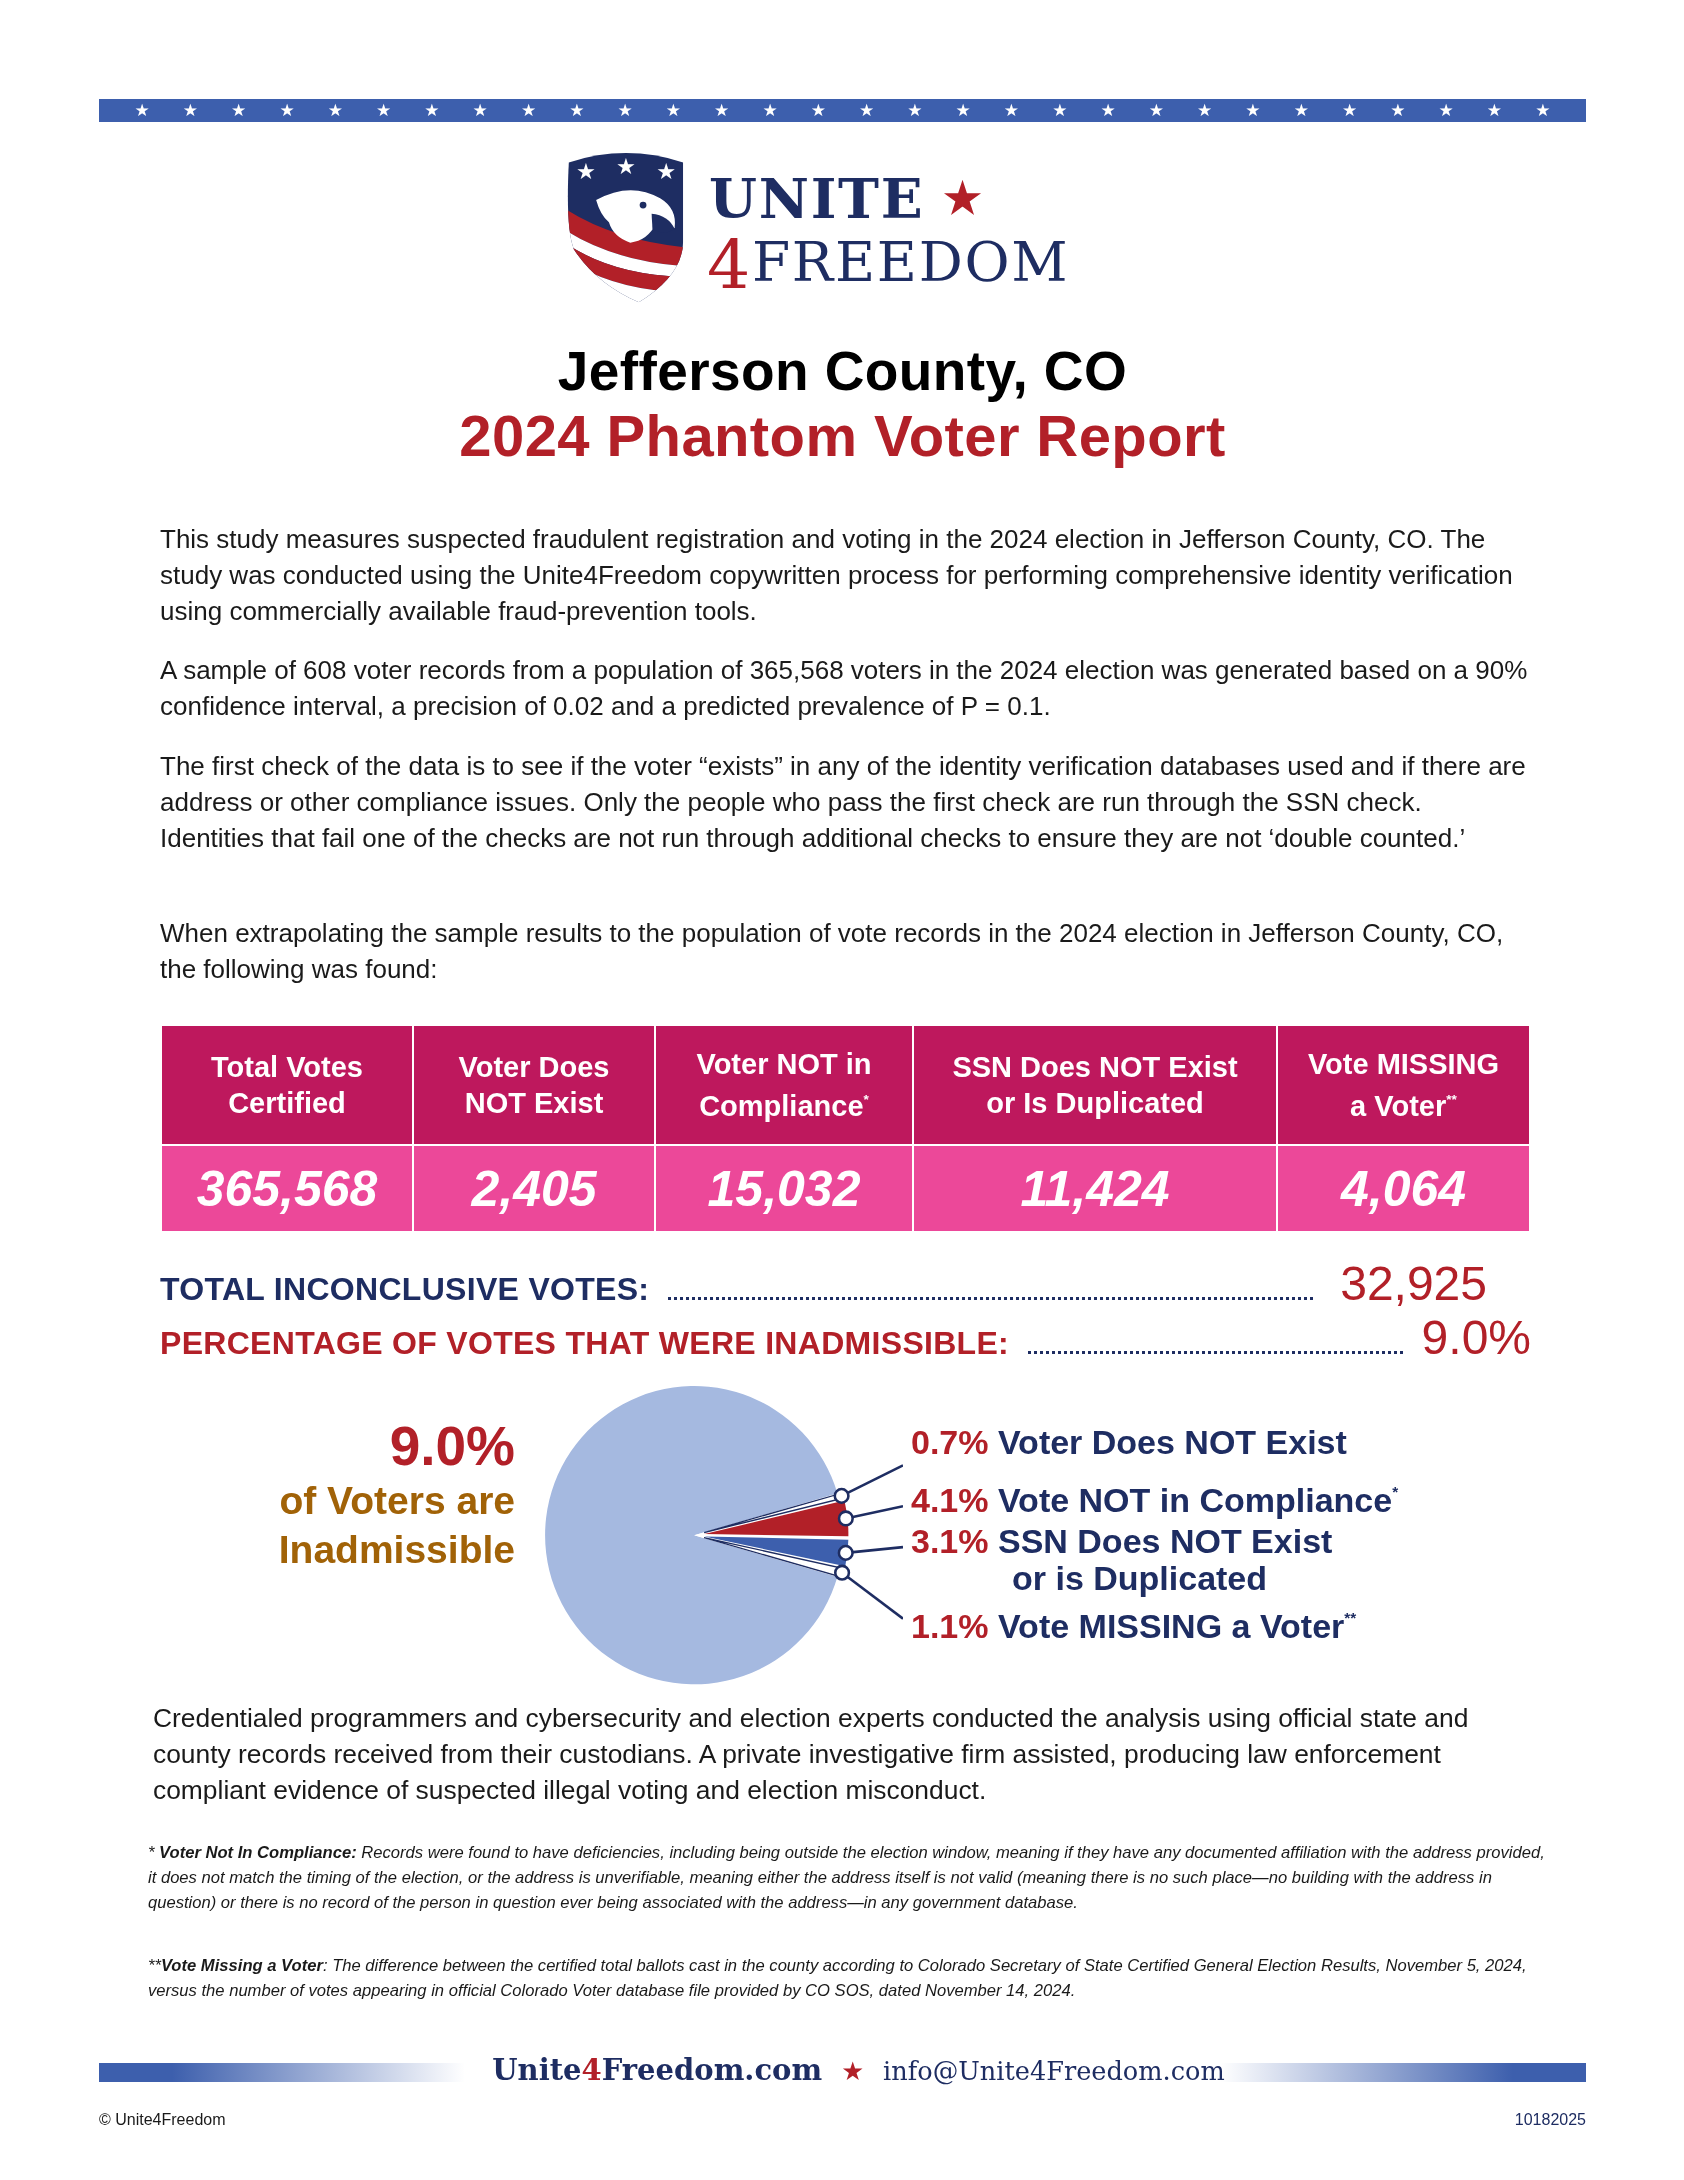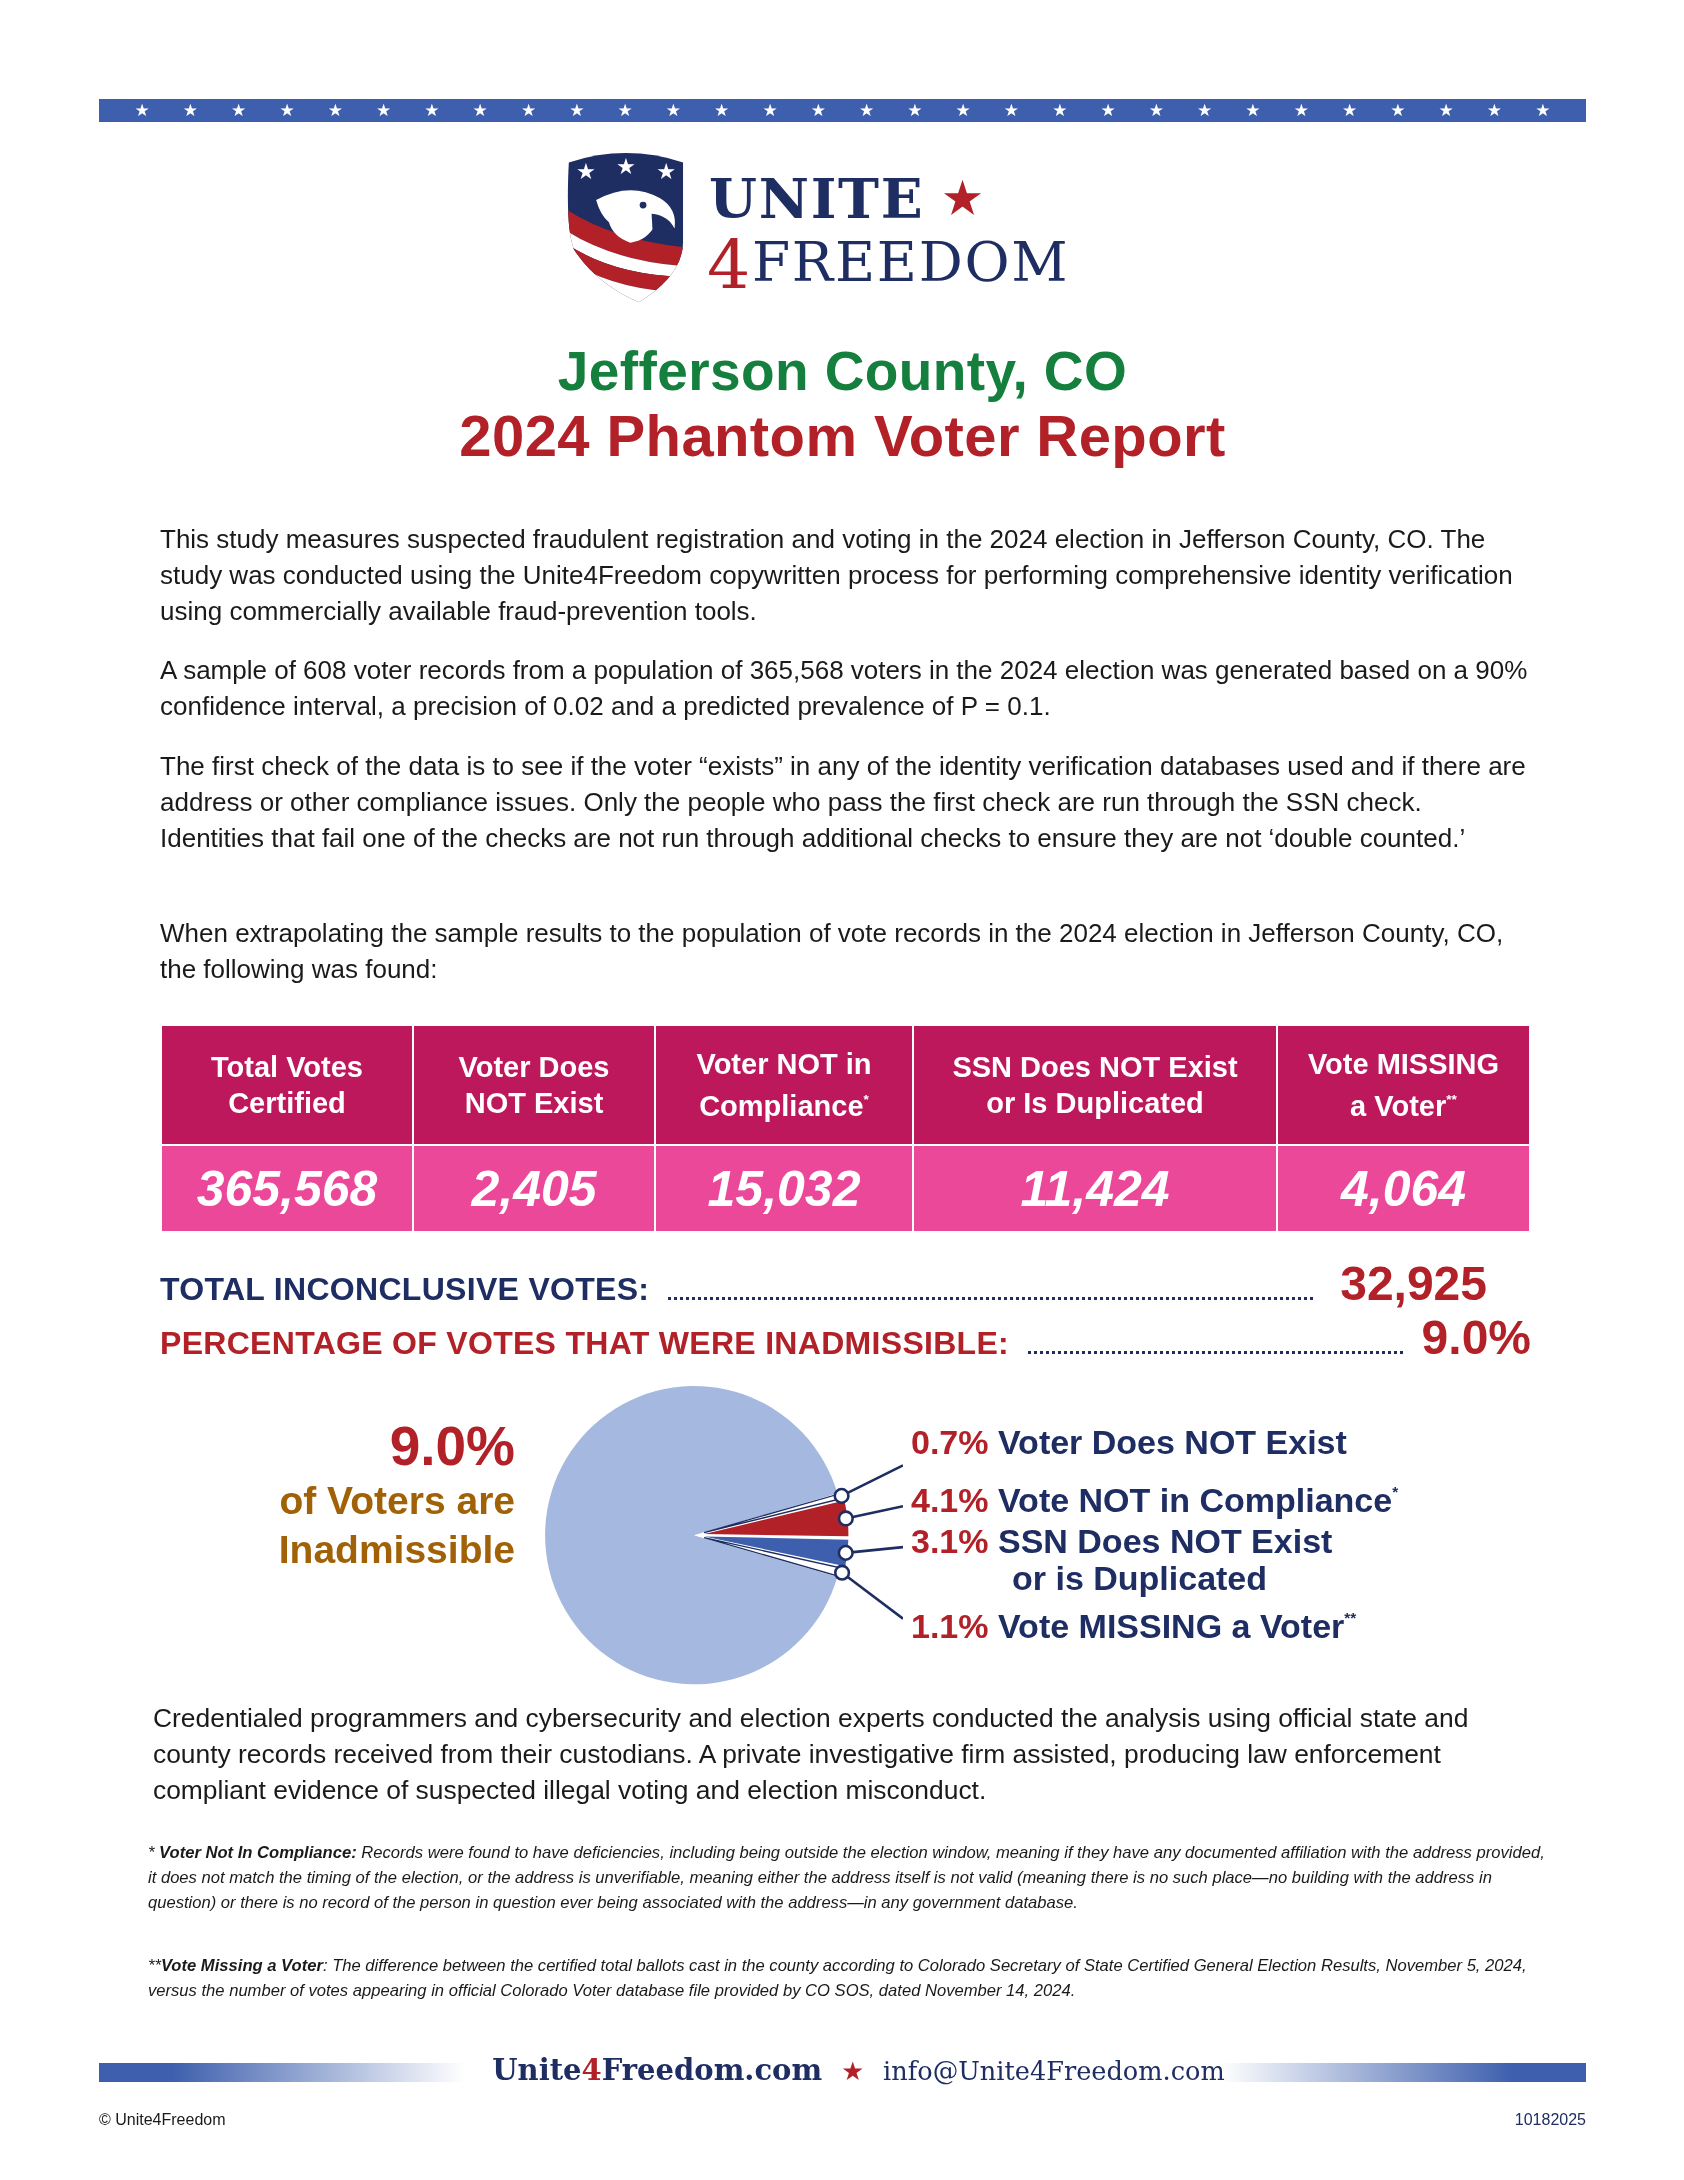--- a/index.html
+++ b/index.html
@@ -5,40 +5,40 @@
   html, body { margin:0; padding:0; background:#ffffff; }
   body { width:1685px; height:2181px; position:relative; overflow:hidden; font-family:"Liberation Sans", sans-serif; color:#1a1a1a; }
   .abs { position:absolute; }
   .star-band { left:99px; top:99px; width:1487px; height:23px; background:#3d5fad; display:flex; justify-content:space-around; align-items:center; color:#fff; font-size:17px; line-height:23px; padding:0 19px; box-sizing:border-box; }
   .star-band span { display:inline-block; }
   .logo { left:562px; top:147px; width:562px; height:158px; }
   .logo-unite { position:absolute; left:147px; top:19px; font-size:55px; letter-spacing:1.7px; font-weight:bold; white-space:nowrap; }
   .logo-star { color:#b22028; font-size:43px; margin-left:19px; vertical-align:5.1px; }
   .logo-freedom { position:absolute; left:145px; top:78px; font-size:55px; letter-spacing:1.7px; font-weight:normal; white-space:nowrap; }
   .logo-4 { color:#b22028; font-size:68px; vertical-align:-6.8px; }
-  .title1 { left:0; width:1685px; top:339px; text-align:center; font-size:55px; font-weight:bold; color:#15803d; letter-spacing:0.4px; }
+  .title1 { left:0; width:1685px; top:339px; text-align:center; font-size:55px; font-weight:bold; color:#000000; letter-spacing:0.4px; }
   .title2 { left:0; width:1685px; top:402px; text-align:center; font-size:58px; font-weight:bold; color:#b22028; letter-spacing:0.4px; }
   .para { left:160px; width:1371px; font-size:26px; line-height:36px; color:#1a1a1a; }
   .p1 { top:521px; }
   .p2 { top:652px; }
   .p3 { top:748px; }
   .p4 { top:915px; }
   .stat-table { left:160px; top:1024px; width:1371px; border-collapse:collapse; }
   .stat-table td { border:2.6px solid #ffffff; text-align:center; padding:0; }
   .stat-table .hdr td { background:#be185d; color:#fff; font-size:29px; font-weight:bold; line-height:36px; height:118px; }
   .stat-table .val td { background:#ec4899; color:#fff; font-size:50px; font-weight:bold; height:85px;font-style:italic; }
   .stat-table sup { font-size:13.6px; vertical-align:12px; }
   .tot-row { left:160px; width:1371px; display:flex; align-items:baseline; white-space:nowrap; }
   .tot1 { top:1256px; }
   .tot2 { top:1310px; }
   .tot-label { font-weight:bold; font-size:32px; letter-spacing:0.3px; }
   .tot1 .tot-label { color:#1e2d62; }
   .tot2 .tot-label { color:#b22028; }
   .dots { flex:1; border-bottom:3.4px dotted #1e2d62; margin:0 19px 6.8px 19px; height:0.9px; }
-  .tot-value { font-weight:bold; color:#b22028; font-size:48px; }
+  .tot-value { font-weight:normal; color:#b22028; font-size:48px; }
   .tot1 .dots { margin-right:27px; }
   .tot1 .tot-value { margin-right:44px; }
   .pie-left { left:204px; width:311px; top:1416px; text-align:right; }
   .pie-left .big { font-size:55px; font-weight:bold; color:#b22028; line-height:60px; }
   .pie-left .sub { font-size:39px; font-weight:bold; color:#a16207; line-height:49px; }
   .pie-svg { left:511px; top:1380px; width:392px; height:307px; }
   .legend { left:911px; top:1424px; }
   .legend-item { position:absolute; left:0; white-space:nowrap; font-size:34px; font-weight:bold; color:#1e2d62; line-height:37px; }
   .legend-item .pct { color:#b22028; }
   .legend-item sup { font-size:15.3px; vertical-align:15.3px; }

